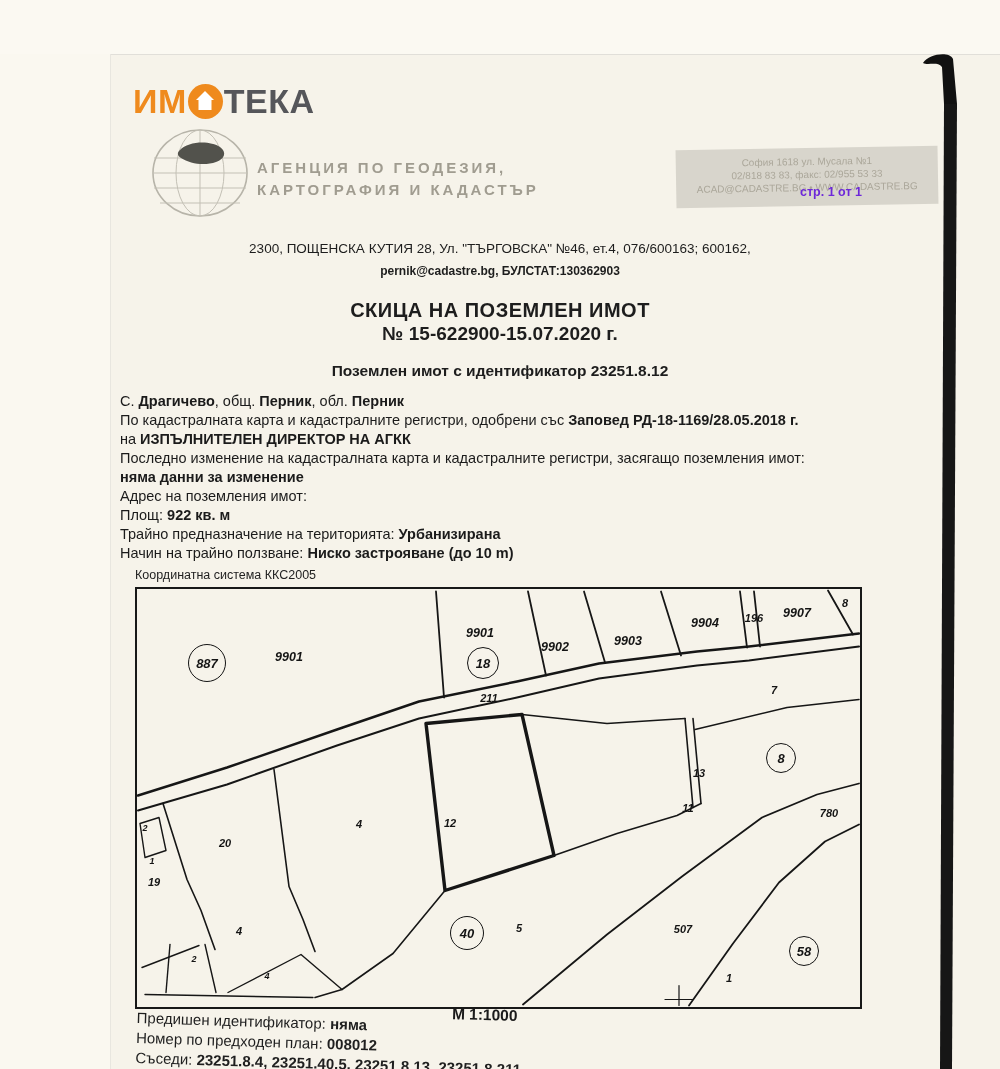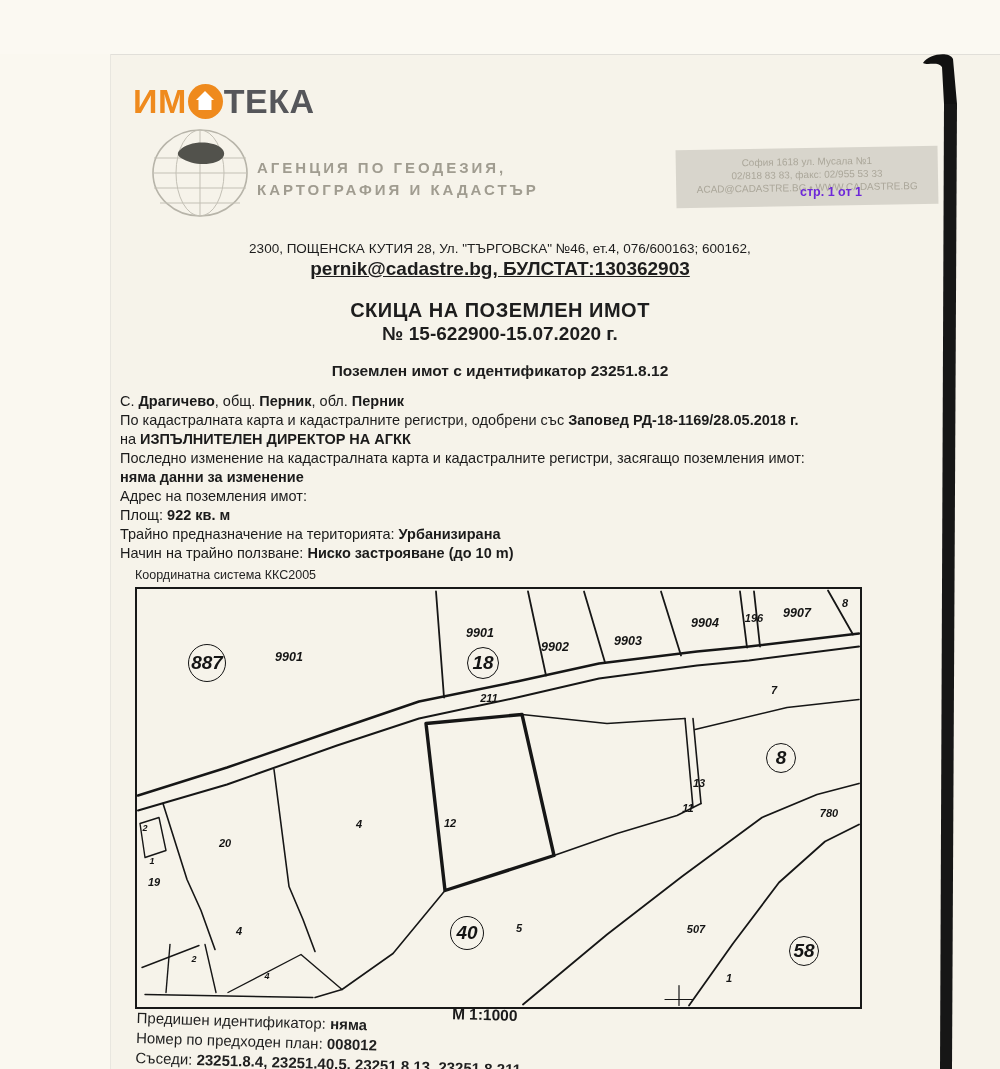--- a/index.html
+++ b/index.html
@@ -20,38 +20,38 @@
   .globe{position:absolute;left:150px;top:128px;}
   .agency-name{position:absolute;left:257px;top:157px;font-weight:700;font-size:15px;letter-spacing:3px;color:#a09c90;line-height:22px;white-space:nowrap;}
 
   
   .contact-box{position:absolute;left:676px;top:148px;width:262px;height:58px;background:#d8d5cc;transform:rotate(-1deg);color:#aba79a;font-size:10px;line-height:13px;text-align:center;padding-top:7px;box-sizing:border-box;}
   .page-note{position:absolute;left:800px;top:185px;font-size:12.5px;font-weight:700;color:#6d28d9;}
 
   .center-col{position:absolute;left:130px;width:740px;text-align:center;color:#1d1d1d;}
   .office-title{top:214px;font-size:20px;font-weight:700;}
   .office-addr1{top:241px;font-size:13.5px;font-weight:400;}
-  .office-addr2{top:258px;font-size:19px;font-weight:700;text-decoration:underline;}
+  .office-addr2{top:264px;font-size:12px;font-weight:700;}
   .doc-title{top:299px;font-size:20px;font-weight:700;letter-spacing:.5px;}
   .doc-number{top:323px;font-size:19px;font-weight:700;}
   .identifier{top:362px;font-size:15.5px;font-weight:600;}
   .identifier b{font-weight:800;}
 
   #info-block{position:absolute;left:120px;top:392px;width:770px;font-size:14.5px;line-height:19px;color:#1b1b1b;}
   .seg-line{white-space:nowrap;}
   .seg-line .b{font-weight:700;}
 
   .coord-sys{position:absolute;left:135px;top:568px;font-size:12.5px;color:#222;}
 
   .map{position:absolute;left:135px;top:587px;width:723px;height:418px;border:2px solid #181818;box-sizing:content-box;background:transparent;}
   .map svg.parcel-lines{position:absolute;left:0;top:0;}
   .map-label{position:absolute;transform:translate(-50%,-50%);font-style:italic;font-weight:700;font-size:12.5px;color:#141414;white-space:nowrap;}
   .map-label.small{font-size:11px;}
   .map-label.tiny{font-size:9px;}
-  .map-label.circled{display:flex;align-items:center;justify-content:center;border:1.6px solid #141414;border-radius:50%;font-size:19px;}
+  .map-label.circled{display:flex;align-items:center;justify-content:center;border:1.6px solid #141414;border-radius:50%;font-size:13px;}
   .watermark-bottom{position:absolute;left:-6px;top:352px;font-size:37px;font-weight:800;letter-spacing:1px;color:rgba(201,62,62,0.60);}
   .map-scale{position:absolute;left:452px;top:1006px;font-size:15.5px;font-weight:700;color:#1b1b1b;transform:rotate(1.5deg);}
 
   #footer-block{position:absolute;left:137px;top:1008px;font-size:15px;line-height:20px;color:#1f1f1f;transform:rotate(1.8deg);transform-origin:left top;}
 
   .artifacts{position:absolute;left:0;top:0;pointer-events:none;}
 </style>
 </head>
 <body>
 
@@ -161,33 +161,33 @@
         <div class="map-label circled" style="left: 346px; top: 74px; height: 30px; width: 30px;">18</div>
         <div class="map-label" style="left: 418px; top: 58px; text-align: center;">9902</div>
         <div class="map-label" style="left: 491px; top: 52px;">9903</div>
         <div class="map-label" style="left: 568px; top: 34px;">9904</div>
         <div class="map-label small" style="left: 617px; top: 29px; text-align: right;">196</div>
         <div class="map-label" style="left: 660px; top: 24px;">9907</div>
         <div class="map-label small" style="left: 708px; top: 14px;">8</div>
         <div class="map-label small" style="left: 352px; top: 109px;">211</div>
         <div class="map-label small" style="left: 637px; top: 101px;">7</div>
         <div class="map-label circled" style="left: 644px; top: 169px; height: 28px; width: 28px;">8</div>
-        <div class="map-label small" style="left: 562px; top: 194px;">13</div>
+        <div class="map-label small" style="left: 562px; top: 184px;">13</div>
         <div class="map-label small" style="left: 551px; top: 219px;">11</div>
         <div class="map-label small" style="left: 692px; top: 224px; text-align: right;">780</div>
         <div class="map-label small" style="left: 88px; top: 254px;">20</div>
         <div class="map-label small" style="left: 222px; top: 235px;">4</div>
         <div class="map-label small" style="left: 313px; top: 234px;">12</div>
         <div class="map-label tiny" style="left: 8px; top: 239px;">2</div>
         <div class="map-label tiny" style="left: 15px; top: 272px;">1</div>
         <div class="map-label small" style="left: 17px; top: 293px;">19</div>
         <div class="map-label small" style="left: 102px; top: 342px;">4</div>
         <div class="map-label circled" style="left: 330px; top: 344px; height: 32px; width: 32px;">40</div>
         <div class="map-label small" style="left: 382px; top: 339px;">5</div>
-        <div class="map-label small" style="left: 559px; top: 340px;">507</div>
+        <div class="map-label small" style="left: 546px; top: 340px;">507</div>
         <div class="map-label circled" style="left: 667px; top: 362px; height: 28px; width: 28px;">58</div>
         <div class="map-label small" style="left: 592px; top: 389px;">1</div>
         <div class="map-label tiny" style="left: 57px; top: 370px;">2</div>
         <div class="map-label tiny" style="left: 130px; top: 387px;">4</div>
       </div>
   </div>
 
   <div class="map-scale">М 1:1000</div>
 
   <div id="footer-block">

